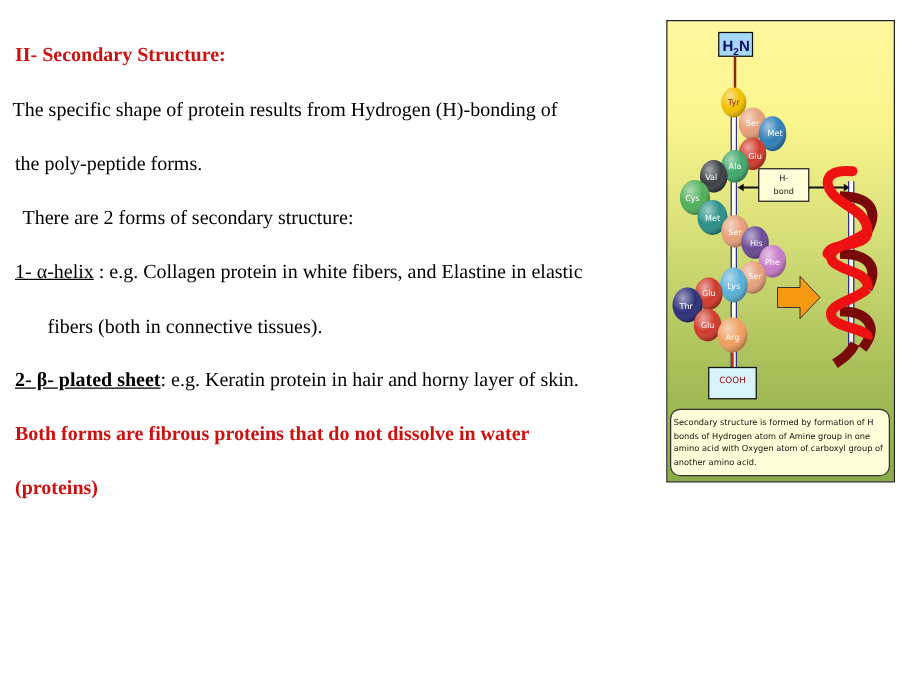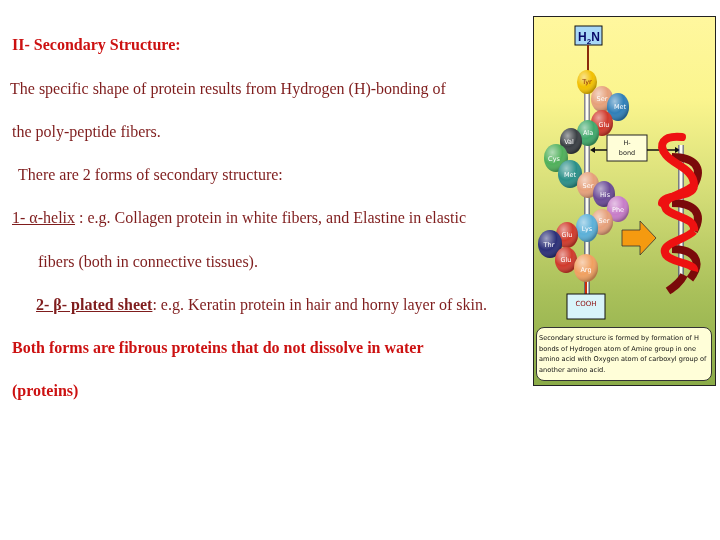--- a/index.html
+++ b/index.html
@@ -1,20 +1,20 @@
 <!DOCTYPE html>
 <html><head>
   <meta charset="utf-8">
   <style>
     html, body { margin: 0; padding: 0; }
     body {
       width: 720px; height: 540px; background: #ffffff; position: relative; overflow: hidden;
       font-family: "Liberation Serif", "DejaVu Serif", serif;
     }
-    .line { position: absolute; left: 0; white-space: nowrap; color: #7f1d1d; font-size: 16px; }
+    .line { position: absolute; left: 0; white-space: nowrap; color: #000000; font-size: 16px; }
     .heading { color: #cc1111; font-weight: bold; font-size: 16px; }
     .red-bold { color: #cc1111; font-weight: bold; }
     .u { text-decoration: underline; text-align: center; }
     .ub { text-decoration: underline; font-weight: bold; }
 
     .figure {
       position: absolute; left: 533px; top: 16px; width: 181px; height: 368px;
       border: 1px solid #222;
       background: linear-gradient(to bottom, #fff79e 0%, #fbf58e 22%, #d9e07a 45%, #a9c05a 75%, #8aab48 100%);
       overflow: hidden;
@@ -26,30 +26,30 @@
       font-family: "DejaVu Sans", sans-serif; font-size: 6.6px; line-height: 10.6px;
       color: #111; padding: 5px 2px; box-sizing: border-box;
     }
   </style>
 </head>
 <body>
 
 <div class="line heading" style="left:12px; top:36px;">II- Secondary Structure:</div>
 
 <div class="line" style="left:10px; top:80px;">The specific shape  of protein results from Hydrogen (H)-bonding  of</div>
-<div class="line" style="left:12px; top:123px;">the poly-peptide fibers.</div>
+<div class="line" style="left:12px; top:123px;">the poly-peptide forms.</div>
 
 <div class="line" style="left:18px; top:166px;">There are 2 forms of secondary structure:</div>
 
 <div class="line" style="left:12px; top:209px;">
   <span class="u">1- α-helix</span><span> : e.g. Collagen protein in white fibers, and Elastine in elastic</span>
 </div>
 <div class="line" style="left:12px; top:253px;margin-left:26px;">fibers (both in connective tissues).</div>
 
-<div class="line" style="left:12px; top:296px;margin-left:24px;">
+<div class="line" style="left:12px; top:296px;">
   <span class="ub">2-  β- plated sheet</span><span>: e.g. Keratin protein in hair and horny layer of skin.</span>
 </div>
 
 <div class="line red-bold" style="left:12px; top:339px;">Both forms are fibrous proteins that do not dissolve in water</div>
 <div class="line red-bold" style="left:12px; top:382px;">(proteins)</div>
 
 <div class="figure">
   <svg width="181" height="368" viewBox="0 0 181 368">
     <defs>
       <radialGradient id="shine" cx="35%" cy="30%" r="70%">

